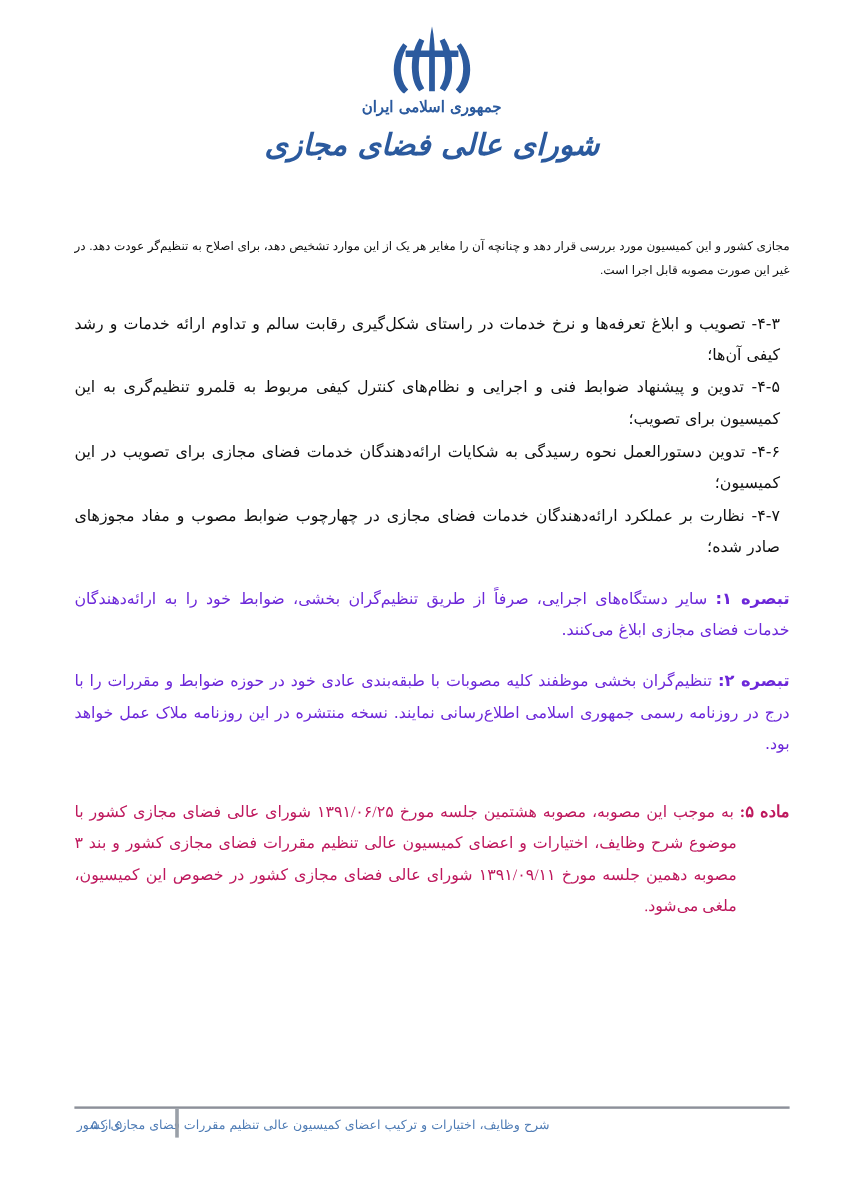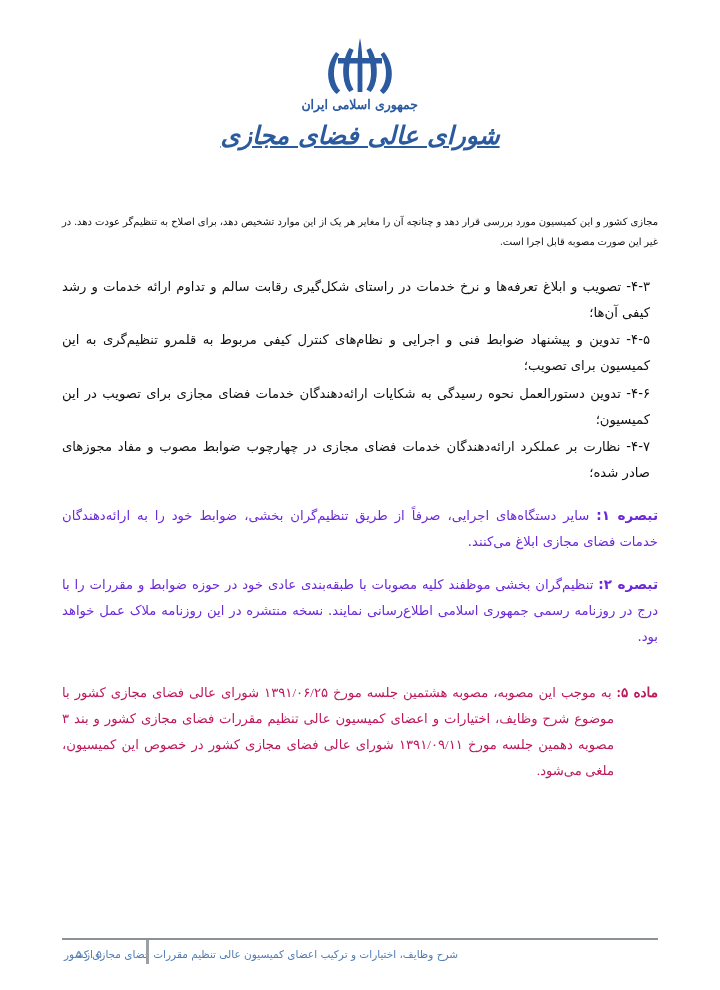--- a/index.html
+++ b/index.html
@@ -23,21 +23,20 @@
     box-sizing: border-box;
   }
 
   
   .letterhead {
     width: 100%;
     padding-top: 18px;
     display: flex;
     flex-direction: column;
     align-items: center;
-    margin-top: 16px;
   }
   .emblem-wrap {
     width: 120px;
     height: 62px;
     display: flex;
     align-items: flex-end;
     justify-content: center;
   }
   .emblem-svg { display: block; }
 
@@ -52,21 +51,20 @@
   }
 
   .council-line {
     margin-top: 9px;
     font-size: 25px;
     color: #2b5a9e;
     font-weight: 700;
     font-family: "DejaVu Serif", "Liberation Serif", serif;
     letter-spacing: 1px;
     font-style: italic;
-    text-decoration: underline;
   }
 
   
   .content {
     position: absolute;
     top: 196px;
     right: 62px;
     left: 62px;
     width: 596px;
   }

